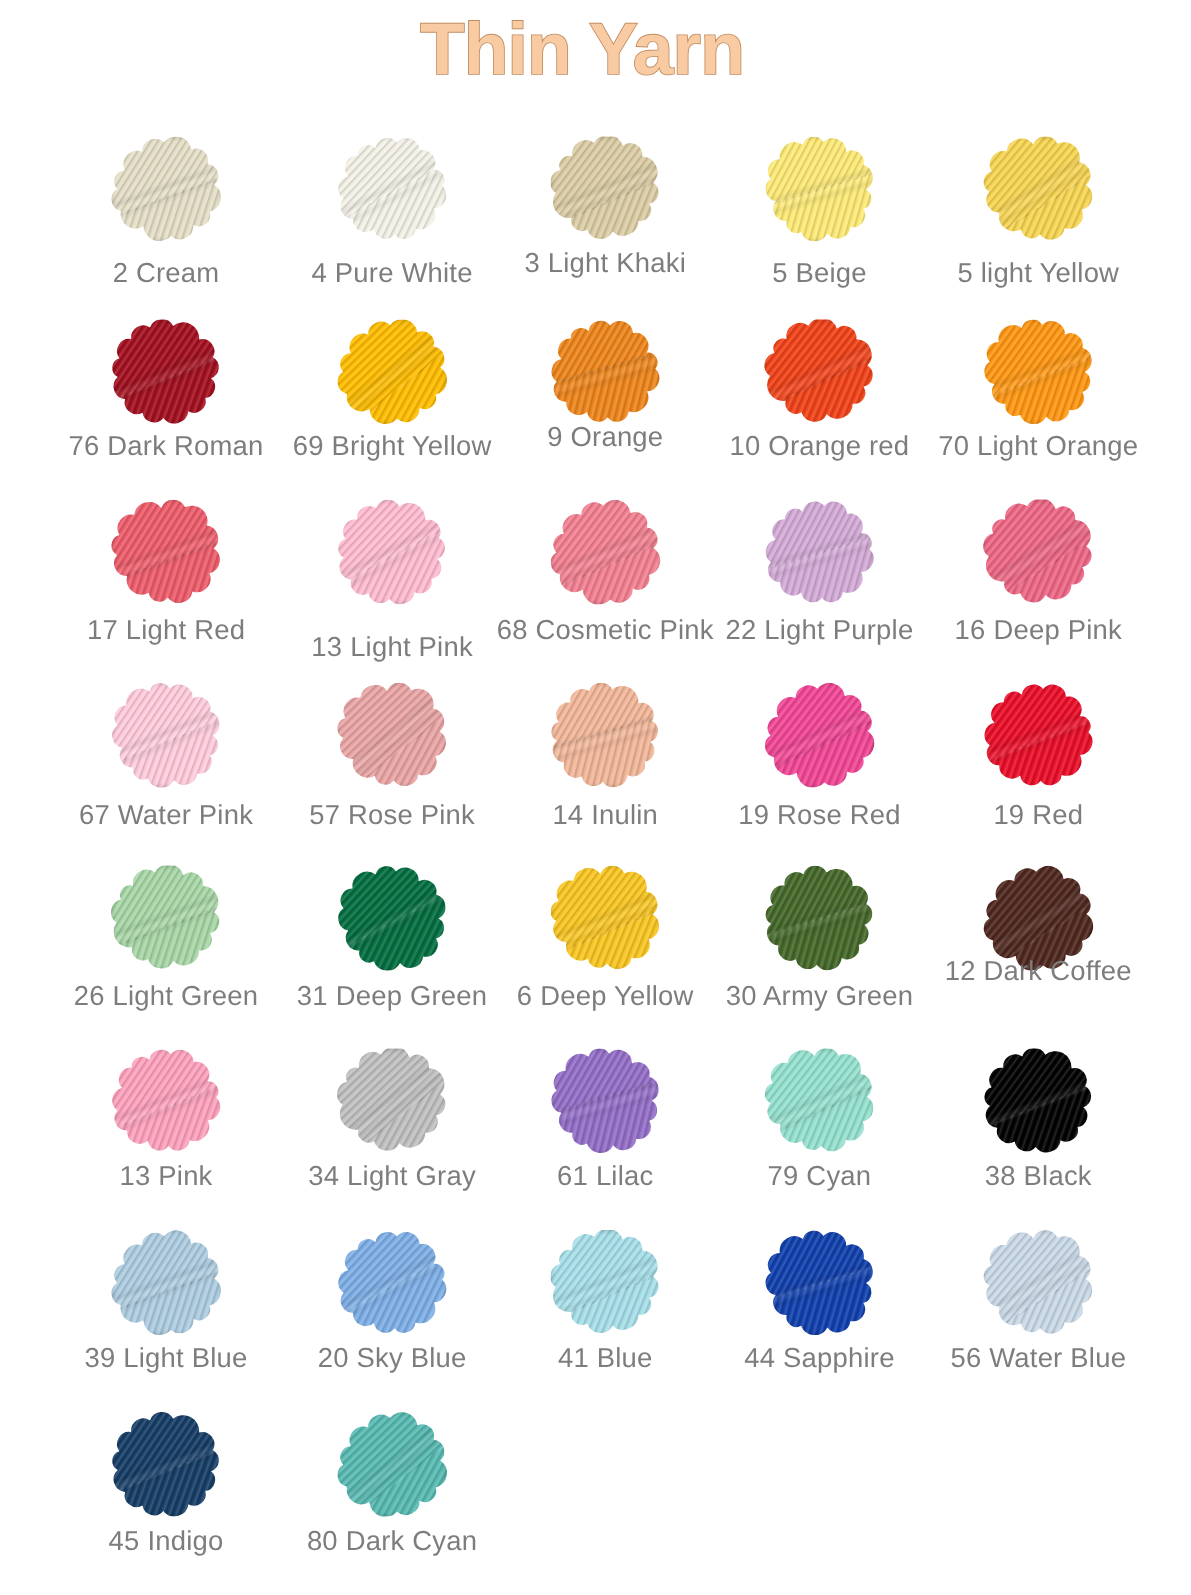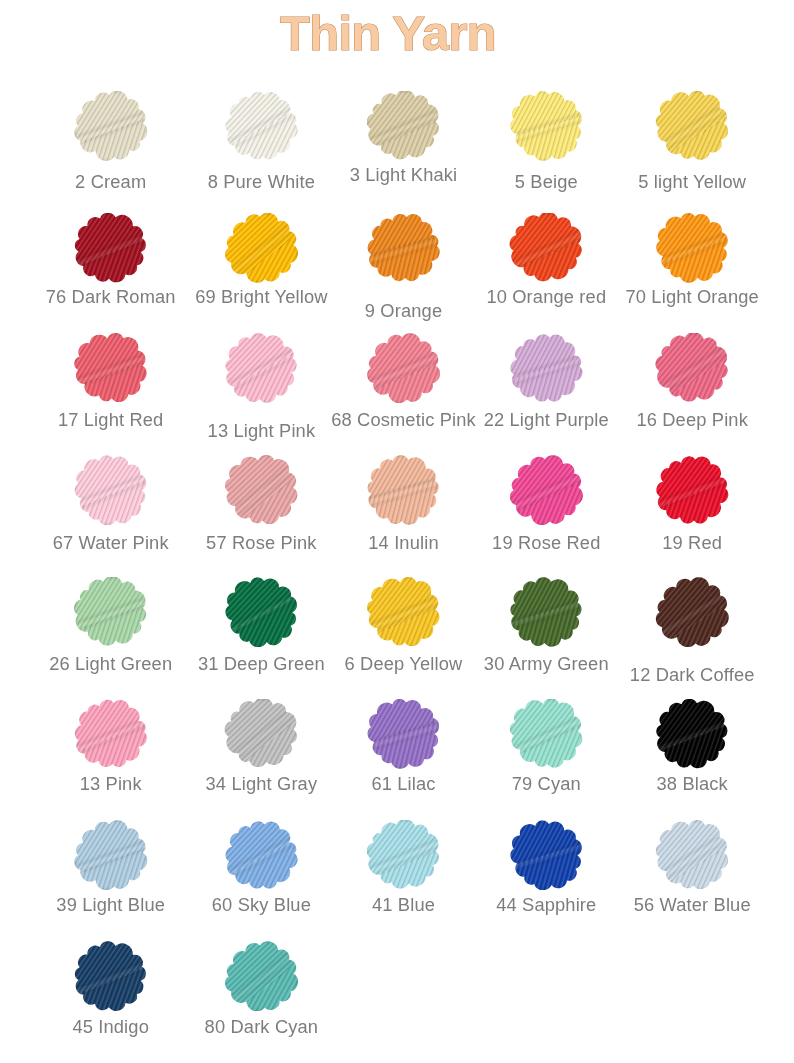--- a/index.html
+++ b/index.html
@@ -107,21 +107,21 @@
       </div>
 <div class="cell" style="left:181.4px;top:90.7px">
         <div class="bw">
           <div class="ball s1" style="--a1: 133deg; --a2: 116deg; --br: -28deg; --spR: 24.1%; --spL: 85.9%; background-color: rgb(244, 242, 231);">
             <i class="tex ta"></i>
             <i class="tex tb"></i>
             <i class="band"></i>
             <i class="rim"></i>
           </div>
         </div>
-        <div class="lbl" style="top:80.1px">8 Pure White</div>
+        <div class="lbl" style="top:80.1px">4 Pure White</div>
       </div>
 <div class="cell" style="left:323.5px;top:90.7px">
         <div class="bw">
           <div class="ball s2" style="--a1: 127deg; --a2: 112deg; --br: -23deg; --spR: 40.3%; --spL: 89.7%; background-color: rgb(219, 205, 165);">
             <i class="tex ta"></i>
             <i class="tex tb"></i>
             <i class="band"></i>
             <i class="rim"></i>
           </div>
         </div>
@@ -173,21 +173,21 @@
       </div>
 <div class="cell" style="left:323.5px;top:212.6px">
         <div class="bw">
           <div class="ball s1" style="--a1: 120deg; --a2: 104deg; --br: -16deg; --spR: 31.3%; --spL: 64.7%; background-color: rgb(238, 133, 27);">
             <i class="tex ta"></i>
             <i class="tex tb"></i>
             <i class="band"></i>
             <i class="rim"></i>
           </div>
         </div>
-        <div class="lbl" style="top:87px">9 Orange</div>
+        <div class="lbl" style="top:67px">9 Orange</div>
       </div>
 <div class="cell" style="left:466.3px;top:212.6px">
         <div class="bw">
           <div class="ball s2" style="--a1: 128deg; --a2: 113deg; --br: -25deg; --spR: 34.9%; --spL: 89.1%; background-color: rgb(241, 66, 24);">
             <i class="tex ta"></i>
             <i class="tex tb"></i>
             <i class="band"></i>
             <i class="rim"></i>
           </div>
         </div>
@@ -360,21 +360,21 @@
       </div>
 <div class="cell" style="left:612.2px;top:577.0px">
         <div class="bw">
           <div class="ball s0" style="--a1: 130deg; --a2: 114deg; --br: -32deg; --spR: 33.7%; --spL: 106.3%; background-color: rgb(78, 39, 30);">
             <i class="tex ta"></i>
             <i class="tex tb"></i>
             <i class="band"></i>
             <i class="rim"></i>
           </div>
         </div>
-        <div class="lbl" style="top:87px">12 Dark Coffee</div>
+        <div class="lbl" style="top:59px">12 Dark Coffee</div>
       </div>
 <div class="cell" style="left:30.7px;top:698.5px">
         <div class="bw">
           <div class="ball s1" style="--a1: 124deg; --a2: 110deg; --br: -22deg; --spR: 34.5%; --spL: 81.5%; background-color: rgb(254, 162, 189);">
             <i class="tex ta"></i>
             <i class="tex tb"></i>
             <i class="band"></i>
             <i class="rim"></i>
           </div>
         </div>
@@ -437,21 +437,21 @@
       </div>
 <div class="cell" style="left:181.4px;top:820.0px">
         <div class="bw">
           <div class="ball s1" style="--a1: 133deg; --a2: 116deg; --br: -28deg; --spR: 24.1%; --spL: 85.9%; background-color: rgb(126, 175, 231);">
             <i class="tex ta"></i>
             <i class="tex tb"></i>
             <i class="band"></i>
             <i class="rim"></i>
           </div>
         </div>
-        <div class="lbl" style="top:73.7px">60 Sky Blue</div>
+        <div class="lbl" style="top:73.7px">20 Sky Blue</div>
       </div>
 <div class="cell" style="left:323.5px;top:820.0px">
         <div class="bw">
           <div class="ball s2" style="--a1: 127deg; --a2: 112deg; --br: -23deg; --spR: 40.3%; --spL: 89.7%; background-color: rgb(167, 223, 233);">
             <i class="tex ta"></i>
             <i class="tex tb"></i>
             <i class="band"></i>
             <i class="rim"></i>
           </div>
         </div>

